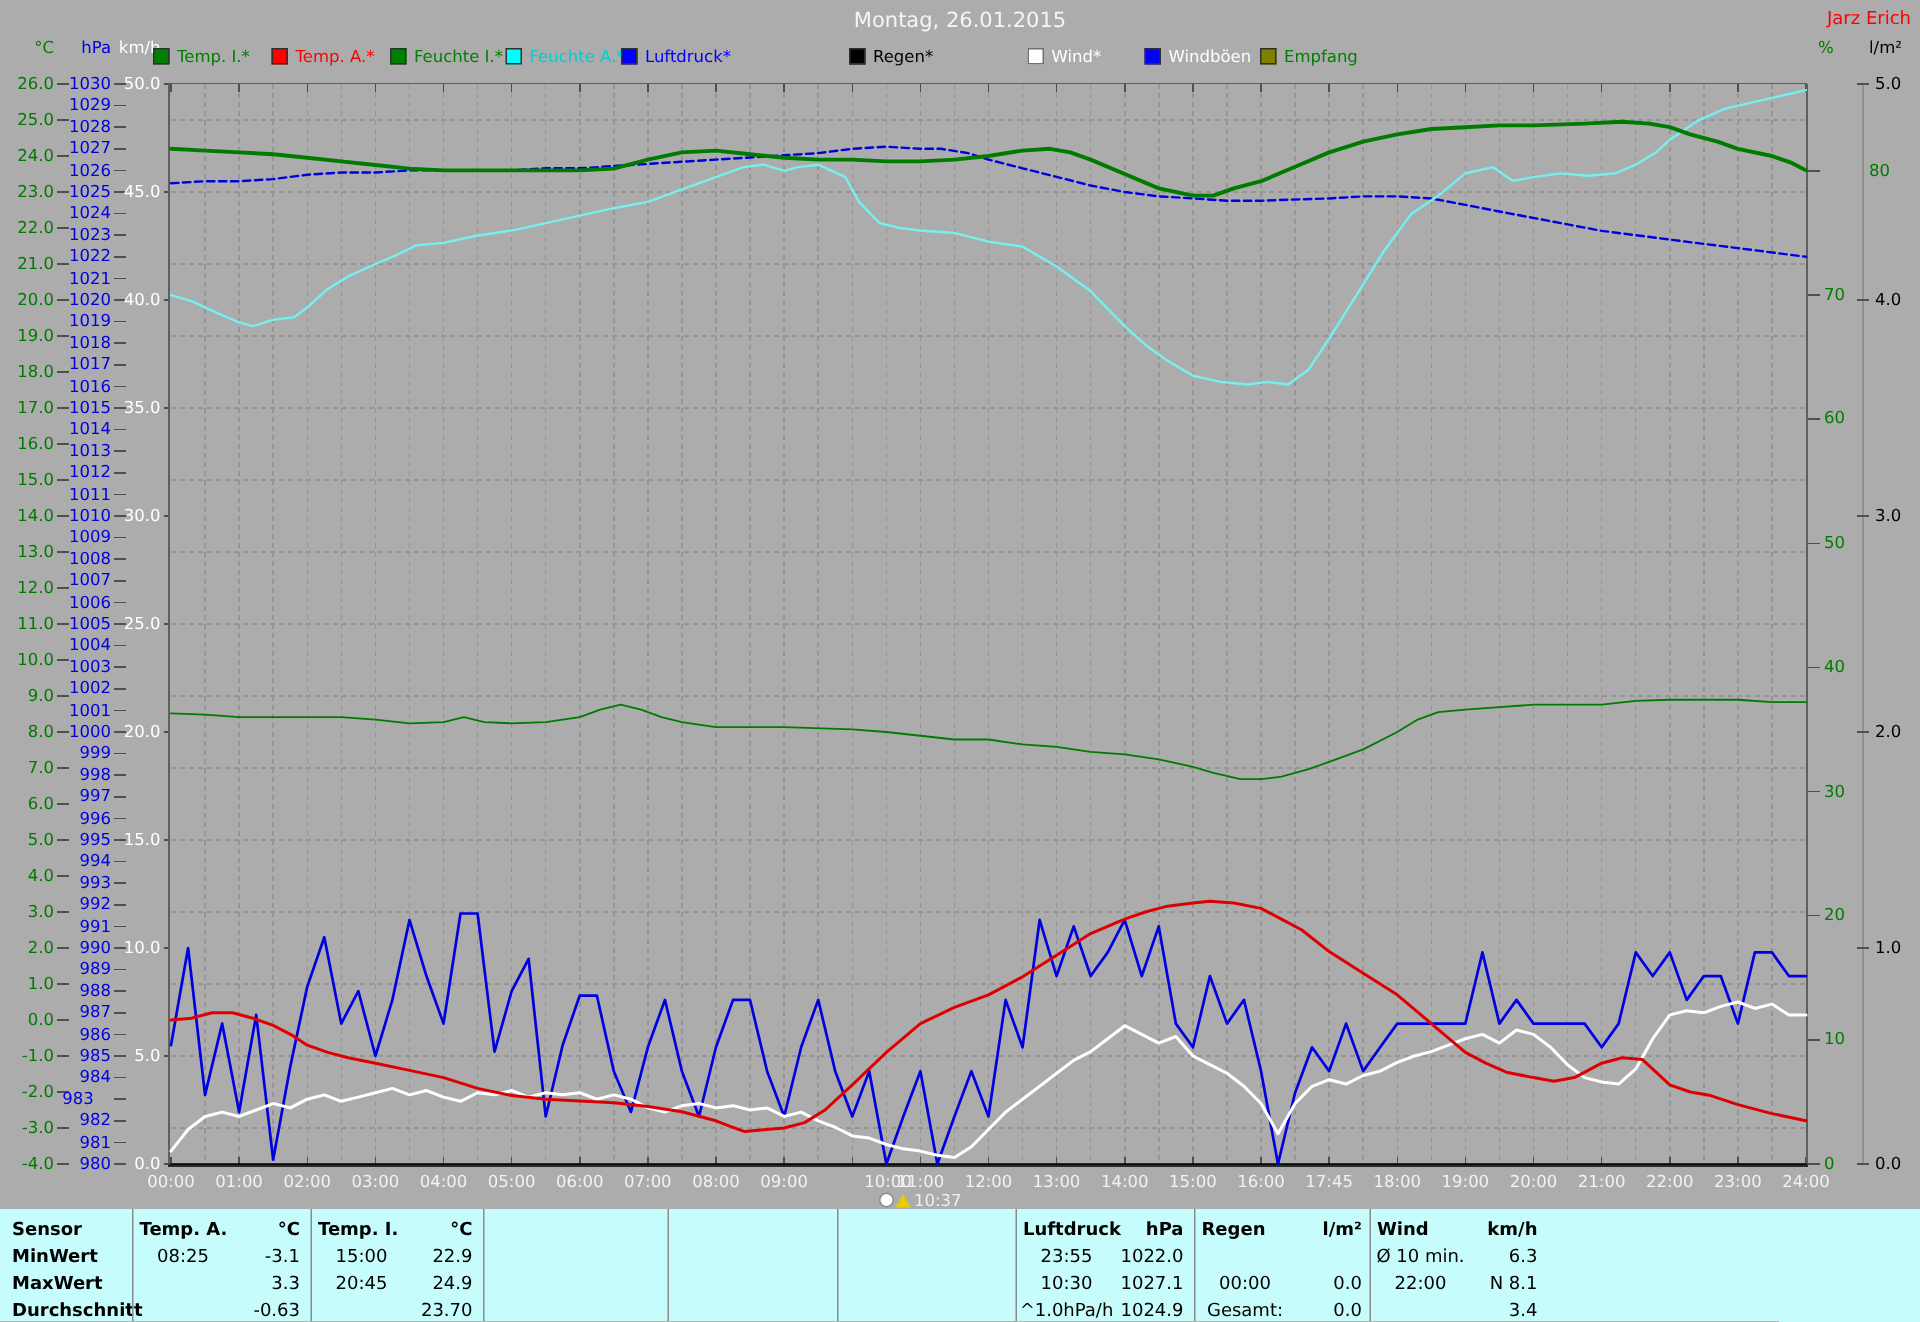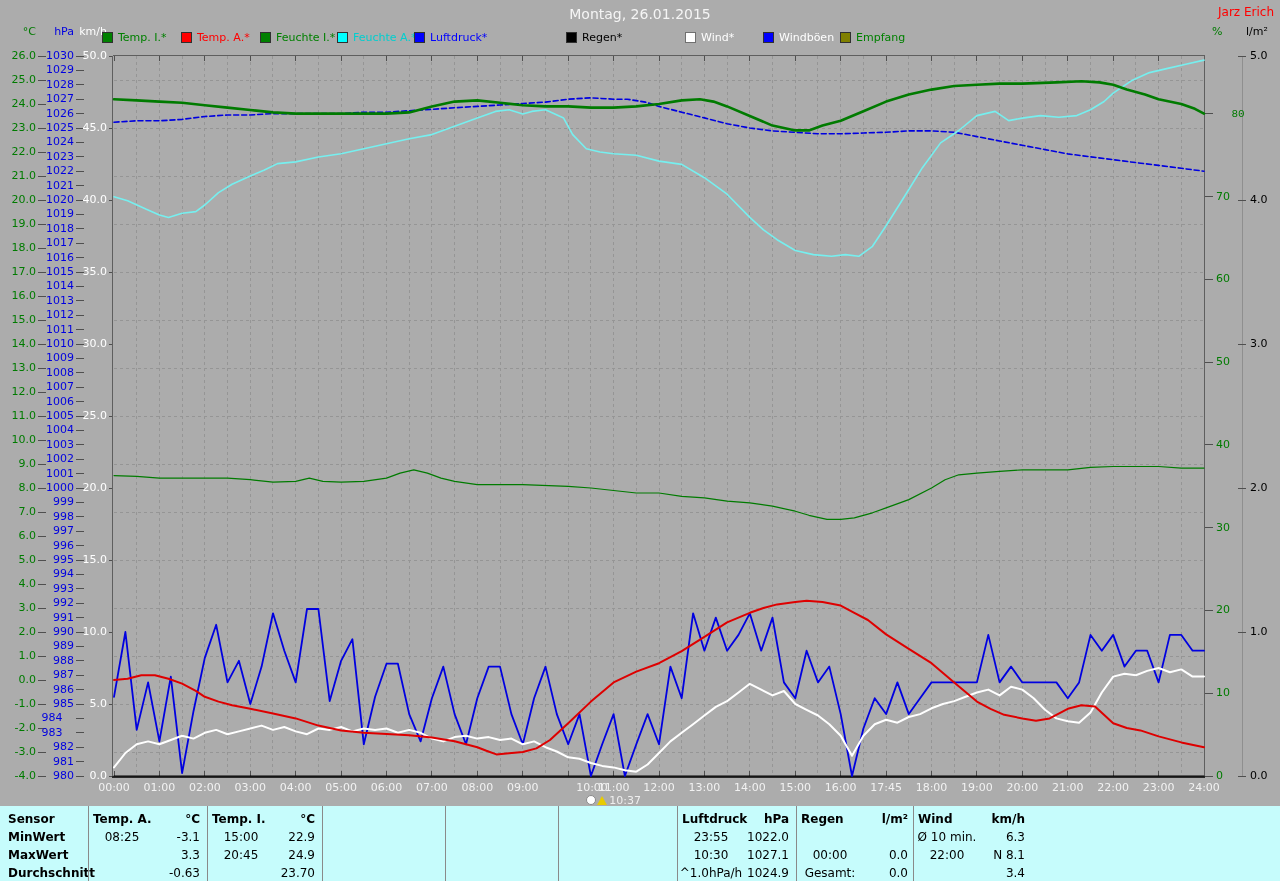--- a/index.html
+++ b/index.html
@@ -349,21 +349,21 @@
       <div class="ax-label" style="left: -8px; width: 44px; text-align: right; top: 170px; color: rgb(0, 123, 0);">21.0</div>
       <div class="ax-label" style="left: -8px; width: 44px; text-align: right; top: 146px; color: rgb(0, 123, 0);">22.0</div>
       <div class="ax-label" style="left: -8px; width: 44px; text-align: right; top: 122px; color: rgb(0, 123, 0);">23.0</div>
       <div class="ax-label" style="left: -8px; width: 44px; text-align: right; top: 98px; color: rgb(0, 123, 0);">24.0</div>
       <div class="ax-label" style="left: -8px; width: 44px; text-align: right; top: 74px; color: rgb(0, 123, 0);">25.0</div>
       <div class="ax-label" style="left: -8px; width: 44px; text-align: right; top: 50px; color: rgb(0, 123, 0);">26.0</div>
       <div class="ax-label" style="left: 30px; width: 44px; text-align: right; top: 770px; color: rgb(0, 0, 224);">980</div>
       <div class="ax-label" style="left: 30px; width: 44px; text-align: right; top: 755.6px; color: rgb(0, 0, 224);">981</div>
       <div class="ax-label" style="left: 30px; width: 44px; text-align: right; top: 741.2px; color: rgb(0, 0, 224);">982</div>
       <div class="ax-label" style="left: 30px; width: 44px; text-align: center; top: 726.8px; color: rgb(0, 0, 224);">983</div>
-      <div class="ax-label" style="left: 30px; width: 44px; text-align: center; top: 712.4px; color: rgb(0, 0, 224);">984</div>
+      <div class="ax-label" style="left: 30px; width: 44px; text-align: right; top: 712.4px; color: rgb(0, 0, 224);">984</div>
       <div class="ax-label" style="left: 30px; width: 44px; text-align: right; top: 698px; color: rgb(0, 0, 224);">985</div>
       <div class="ax-label" style="left: 30px; width: 44px; text-align: right; top: 683.6px; color: rgb(0, 0, 224);">986</div>
       <div class="ax-label" style="left: 30px; width: 44px; text-align: right; top: 669.2px; color: rgb(0, 0, 224);">987</div>
       <div class="ax-label" style="left: 30px; width: 44px; text-align: right; top: 654.8px; color: rgb(0, 0, 224);">988</div>
       <div class="ax-label" style="left: 30px; width: 44px; text-align: right; top: 640.4px; color: rgb(0, 0, 224);">989</div>
       <div class="ax-label" style="left: 30px; width: 44px; text-align: right; top: 626px; color: rgb(0, 0, 224);">990</div>
       <div class="ax-label" style="left: 30px; width: 44px; text-align: right; top: 611.6px; color: rgb(0, 0, 224);">991</div>
       <div class="ax-label" style="left: 30px; width: 44px; text-align: right; top: 597.2px; color: rgb(0, 0, 224);">992</div>
       <div class="ax-label" style="left: 30px; width: 44px; text-align: right; top: 582.8px; color: rgb(0, 0, 224);">993</div>
       <div class="ax-label" style="left: 30px; width: 44px; text-align: right; top: 568.4px; color: rgb(0, 0, 224);">994</div>
@@ -415,21 +415,21 @@
       <div class="ax-label" style="left: 63px; width: 44px; text-align: right; top: 122px; color: rgb(255, 255, 255);">45.0</div>
       <div class="ax-label" style="left: 63px; width: 44px; text-align: right; top: 50px; color: rgb(255, 255, 255);">50.0</div>
       <div class="ax-label" style="left: 1216px; width: 44px; text-align: left; top: 770px; color: rgb(0, 123, 0);">0</div>
       <div class="ax-label" style="left: 1216px; width: 44px; text-align: left; top: 687.241px; color: rgb(0, 123, 0);">10</div>
       <div class="ax-label" style="left: 1216px; width: 44px; text-align: left; top: 604.483px; color: rgb(0, 123, 0);">20</div>
       <div class="ax-label" style="left: 1216px; width: 44px; text-align: left; top: 521.724px; color: rgb(0, 123, 0);">30</div>
       <div class="ax-label" style="left: 1216px; width: 44px; text-align: left; top: 438.966px; color: rgb(0, 123, 0);">40</div>
       <div class="ax-label" style="left: 1216px; width: 44px; text-align: left; top: 356.207px; color: rgb(0, 123, 0);">50</div>
       <div class="ax-label" style="left: 1216px; width: 44px; text-align: left; top: 273.448px; color: rgb(0, 123, 0);">60</div>
       <div class="ax-label" style="left: 1216px; width: 44px; text-align: left; top: 190.69px; color: rgb(0, 123, 0);">70</div>
-      <div class="ax-label" style="left: 1216px; width: 44px; text-align: center; top: 107.931px; color: rgb(0, 123, 0); font-family: Liberation Mono, monospace;">80</div>
+      <div class="ax-label" style="left: 1216px; width: 44px; text-align: right; top: 107.931px; color: rgb(0, 123, 0);">80</div>
       <div class="ax-label" style="left: 1250px; width: 44px; text-align: left; top: 770px; color: rgb(0, 0, 0);">0.0</div>
       <div class="ax-label" style="left: 1250px; width: 44px; text-align: left; top: 626px; color: rgb(0, 0, 0);">1.0</div>
       <div class="ax-label" style="left: 1250px; width: 44px; text-align: left; top: 482px; color: rgb(0, 0, 0);">2.0</div>
       <div class="ax-label" style="left: 1250px; width: 44px; text-align: left; top: 338px; color: rgb(0, 0, 0);">3.0</div>
       <div class="ax-label" style="left: 1250px; width: 44px; text-align: left; top: 194px; color: rgb(0, 0, 0);">4.0</div>
       <div class="ax-label" style="left: 1250px; width: 44px; text-align: left; top: 50px; color: rgb(0, 0, 0);">5.0</div>
     </div>
   <div id="xlabel-layer">
       <div class="xlab" style="left: 92px;">00:00</div>
       <div class="xlab" style="left: 137.417px;">01:00</div>

